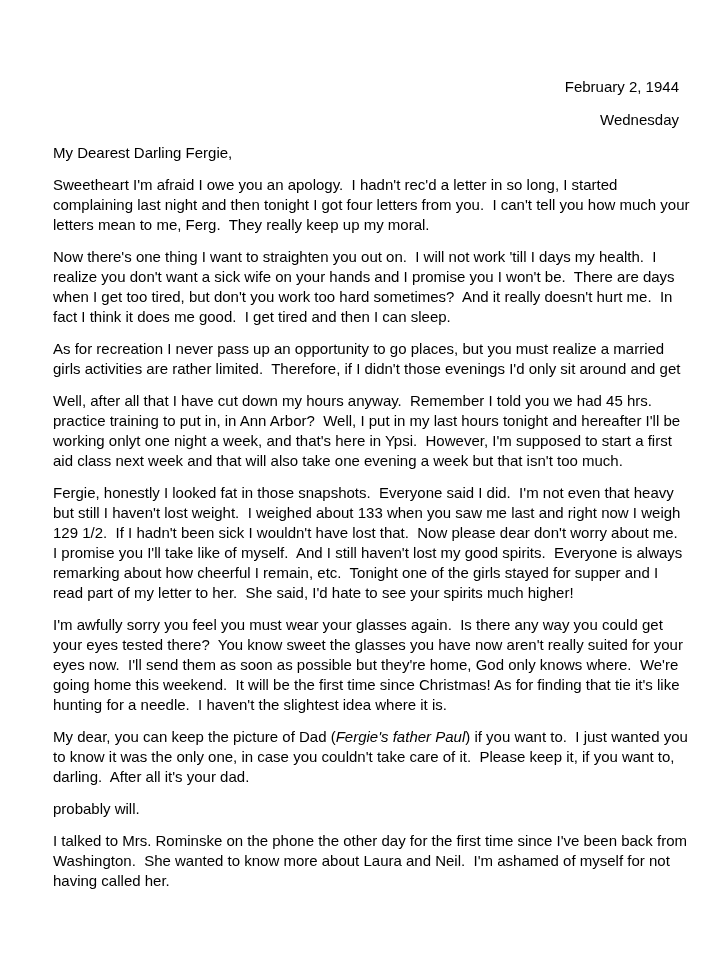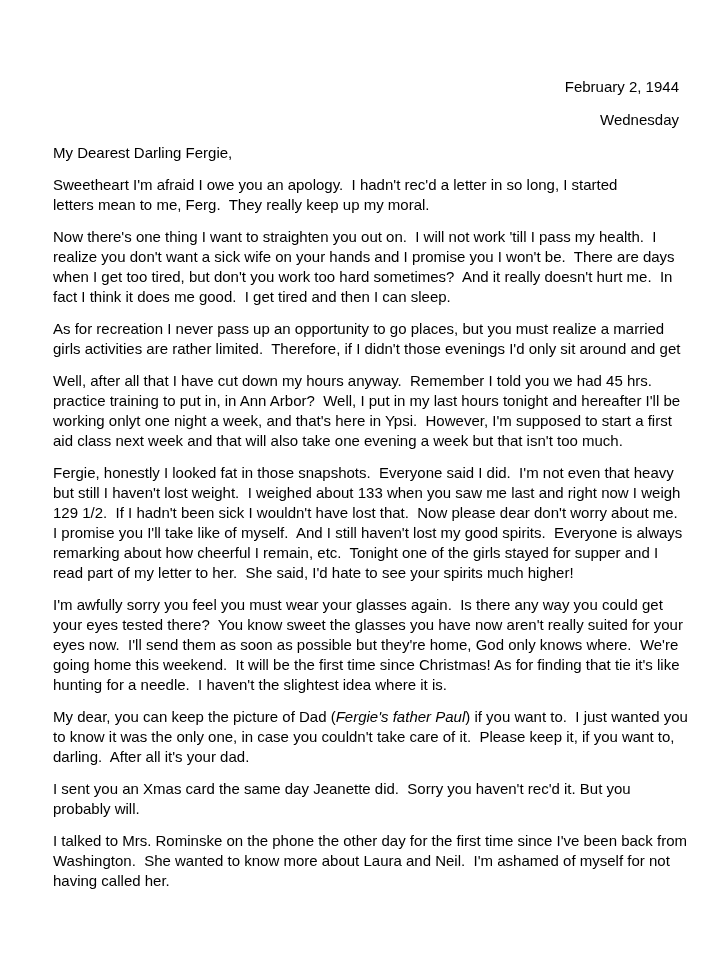--- a/index.html
+++ b/index.html
@@ -44,24 +44,25 @@
 </head>
 <body>
 
 <div class="page">
   <div class="hdr-line">February 2, 1944</div>
   <div class="hdr-line">Wednesday</div>
   <div class="salutation">My Dearest Darling Fergie,</div>
   <div>
       <div class="paragraph">
         <div class="line">Sweetheart I'm afraid I owe you an apology.  I hadn't rec'd a letter in so long, I started</div>
+        <div class="line">complaining last night and then tonight I got four letters from you.  I can't tell you how much your</div>
         <div class="line">letters mean to me, Ferg.  They really keep up my moral.</div>
       </div>
       <div class="paragraph">
-        <div class="line">Now there's one thing I want to straighten you out on.  I will not work 'till I pass my health.  I</div>
+        <div class="line">Now there's one thing I want to straighten you out on.  I will not work 'till I days my health.  I</div>
         <div class="line">realize you don't want a sick wife on your hands and I promise you I won't be.  There are days</div>
         <div class="line">when I get too tired, but don't you work too hard sometimes?  And it really doesn't hurt me.  In</div>
         <div class="line">fact I think it does me good.  I get tired and then I can sleep.</div>
       </div>
       <div class="paragraph">
         <div class="line">As for recreation I never pass up an opportunity to go places, but you must realize a married</div>
         <div class="line">girls activities are rather limited.  Therefore, if I didn't those evenings I'd only sit around and get</div>
       </div>
       <div class="paragraph">
         <div class="line">Well, after all that I have cut down my hours anyway.  Remember I told you we had 45 hrs.</div>
@@ -83,21 +84,20 @@
         <div class="line">eyes now.  I'll send them as soon as possible but they're home, God only knows where.  We're</div>
         <div class="line">going home this weekend.  It will be the first time since Christmas! As for finding that tie it's like</div>
         <div class="line">hunting for a needle.  I haven't the slightest idea where it is.</div>
       </div>
       <div class="paragraph">
         <div class="line"><span class="">My dear, you can keep the picture of Dad (</span><span class="seg-italic">Fergie's father Paul</span><span class="">) if you want to.  I just wanted you</span></div>
         <div class="line">to know it was the only one, in case you couldn't take care of it.  Please keep it, if you want to,</div>
         <div class="line">darling.  After all it's your dad.</div>
       </div>
       <div class="paragraph">
-        <div class="line">I sent you an Xmas card the same day Jeanette did.  Sorry you haven't rec'd it. But you</div>
         <div class="line">probably will.</div>
       </div>
       <div class="paragraph">
         <div class="line">I talked to Mrs. Rominske on the phone the other day for the first time since I've been back from</div>
         <div class="line">Washington.  She wanted to know more about Laura and Neil.  I'm ashamed of myself for not</div>
         <div class="line">having called her.</div>
       </div>
     </div>
 </div>
 

